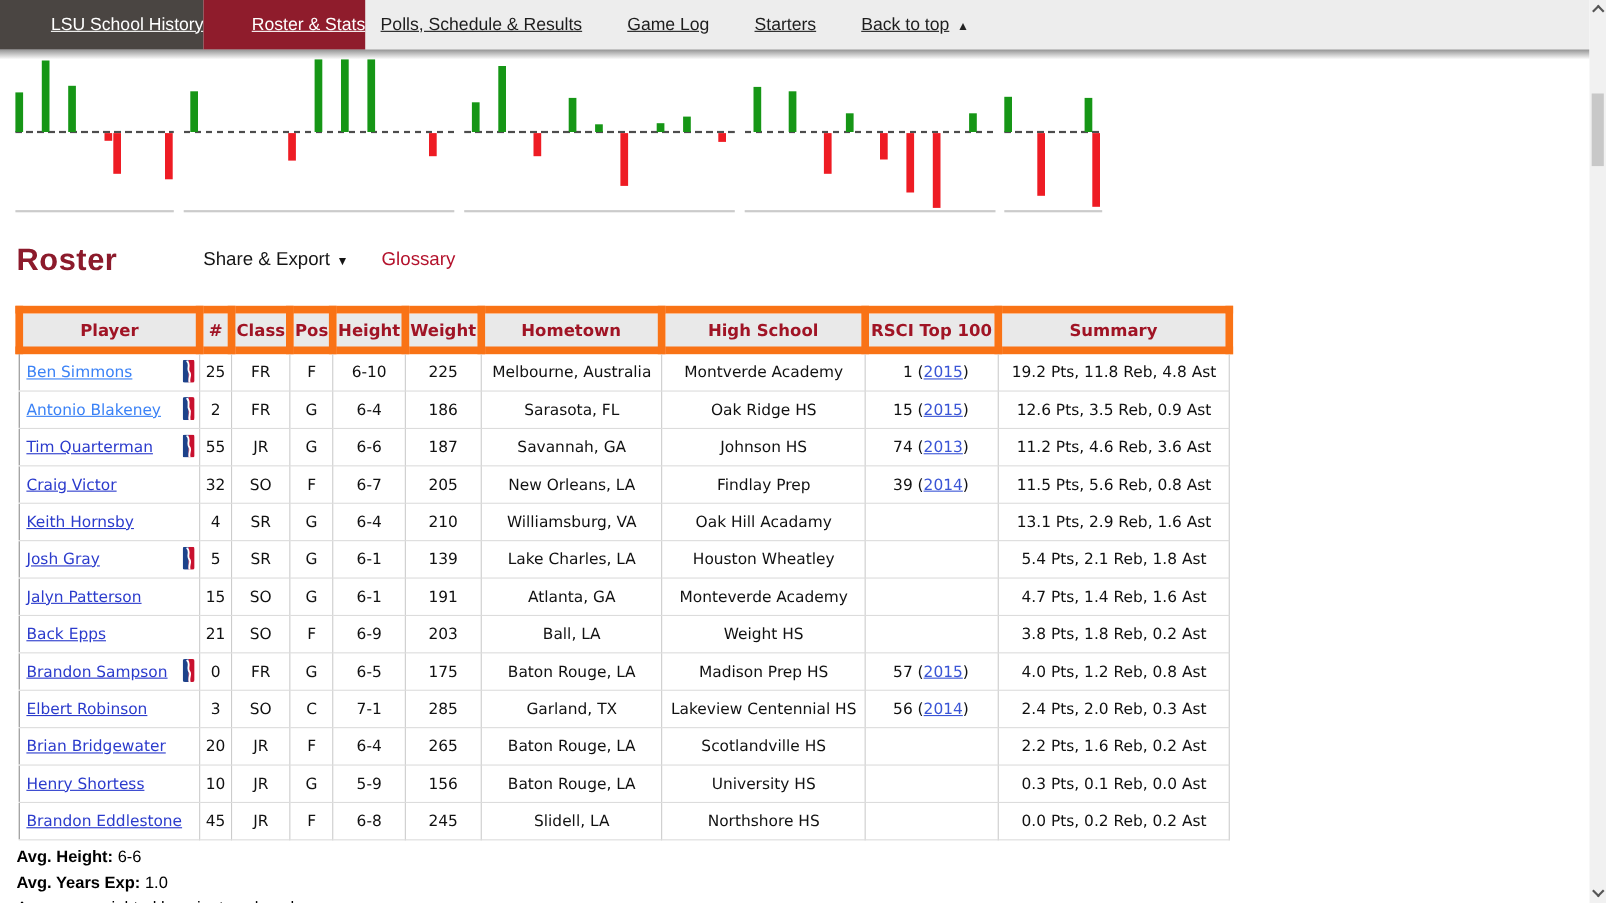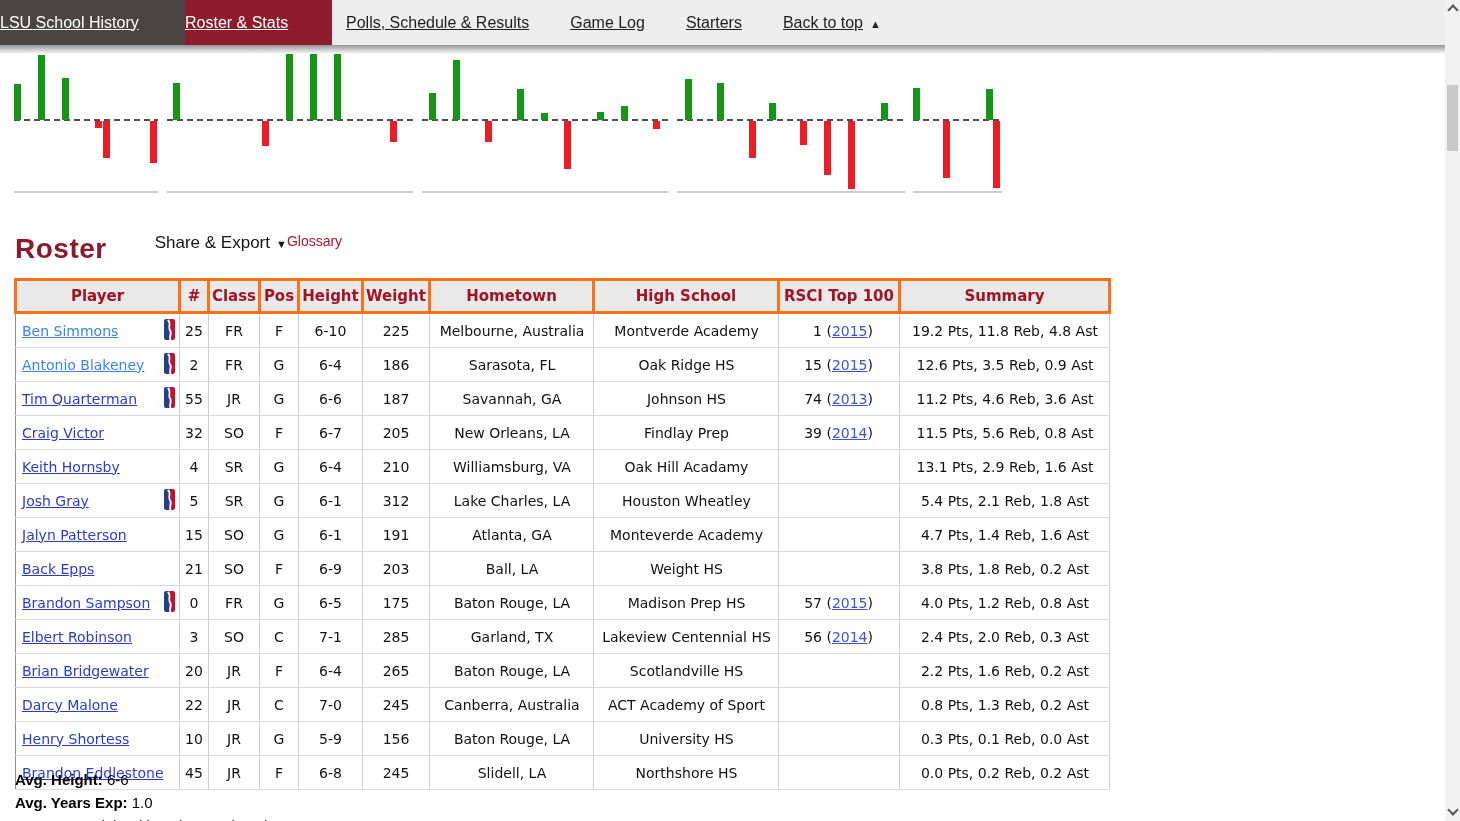--- a/index.html
+++ b/index.html
@@ -2,21 +2,21 @@
 <html><head>
 <meta charset="utf-8">
 <style>
   html,body{margin:0;padding:0;}
   body{width:1460px;height:821px;overflow:hidden;background:#fff;font-family:"DejaVu Sans",sans-serif;}
   .page{position:relative;width:1460px;height:821px;overflow:hidden;}
 
   
   .navbar{position:absolute;left:0;top:0;width:1445px;height:45px;background:#ededed;
           display:flex;align-items:stretch;font-family:"Liberation Sans",sans-serif;font-size:16px;}
-  .tab{display:flex;align-items:center;justify-content:flex-start;white-space:nowrap;}
+  .tab{display:flex;align-items:center;justify-content:flex-end;white-space:nowrap;}
   .tab a{text-decoration:underline;cursor:pointer;}
   .tab-dark{width:185px;background:#4a4542;}
   .tab-dark a{color:#ffffff;}
   .tab-active{width:147px;background:#8f1c2c;}
   .tab-active a{color:#ffffff;}
   .nav-links{display:flex;align-items:center;margin-left:14px;gap:41px;color:#1d1d1d;}
   .nav-links a{color:#1d1d1d;text-decoration:underline;cursor:pointer;white-space:nowrap;}
   .up-arrow{font-size:11px;margin-left:7px;color:#222;text-decoration:none;display:inline-block;}
   .nav-shadow{position:absolute;left:0;top:45px;width:1445px;height:9px;
               background:linear-gradient(rgba(60,60,60,0.55),rgba(255,255,255,0));}
@@ -24,32 +24,32 @@
   
   .chart{position:absolute;left:0;top:0;width:1030px;height:200px;}
   .baseline{position:absolute;top:119px;height:2px;
             background:repeating-linear-gradient(90deg,#4d4d4d 0 6px,transparent 6px 10px);}
   .monthline{position:absolute;top:191px;height:2px;background:#cbcbcb;}
   .bar{position:absolute;width:7px;}
   .bar.win{background:#169616;}
   .bar.loss{background:#ee1c24;}
 
   
-  .heading-row{position:absolute;left:15px;top:233px;display:flex;
+  .heading-row{position:absolute;left:15px;top:220px;display:flex;align-items:center;gap:30px;
                font-family:"Liberation Sans",sans-serif;}
   .page-title{font-size:28px;font-weight:bold;color:#8c1a2b;margin:0;letter-spacing:0.5px;}
   .share-btn{font-size:17px;color:#151515;cursor:pointer;white-space:nowrap;margin-left:48px;}
   .share-btn .caret{font-size:11px;margin-left:6px;}
-  .glossary-link{font-size:14px;color:#b4122c;cursor:pointer;text-decoration:none;}
+  .glossary-link{font-size:17px;color:#b4122c;cursor:pointer;text-decoration:none;}
 
   
   .roster-table{position:absolute;left:14px;top:278px;border-collapse:collapse;table-layout:fixed;
                 background:#fff;border:1px solid #8f8f8f;}
   .roster-table th{height:28px;background:#e9e9e9;color:#a01425;font-weight:bold;font-size:15px;
-                   border:3px solid #f97316;text-align:center;white-space:nowrap;overflow:hidden;}
+                   border:7px solid #f97316;text-align:center;white-space:nowrap;overflow:hidden;}
   .roster-table td{height:31px;font-size:14px;color:#111;border-right:1px solid #cccccc;
                    border-bottom:1px solid #dcdcdc;white-space:nowrap;}
   td.c-player{padding-left:6px;text-align:left;position:relative;}
   td.c-center{text-align:center;}
   td.c-left{text-align:center;padding-left:2px;}
   td.c-rsci{text-align:right;padding-right:26px;}
   a.player-link{color:#2b3bcc;text-decoration:underline;cursor:pointer;}
   a.player-link.visited{color:#3b82f6;}
   a.year-link{color:#3a55d6;text-decoration:underline;cursor:pointer;}
   .nba-badge{position:absolute;right:4px;top:5px;width:11px;height:21px;display:inline-block;
@@ -246,21 +246,21 @@
         <tr>
           <td class="c-player"><a class="player-link">Josh Gray</a><span class="nba-badge"><svg viewBox="0 0 11 21" width="11" height="21">
                 <rect width="5.5" height="21" fill="#1d428a"></rect>
                 <rect x="5.5" width="5.5" height="21" fill="#c8102e"></rect>
                 <path d="M4.2 1.5 C7.5 4.5, 3.5 8.5, 6.2 11.5 C8.2 13.7, 5.2 17, 6.4 20.5" stroke="#ffffff" stroke-width="1.7" fill="none" stroke-linecap="round"></path>
               </svg></span></td>
           <td class="c-center">5</td>
           <td class="c-center">SR</td>
           <td class="c-center">G</td>
           <td class="c-center">6-1</td>
-          <td class="c-center">312</td>
+          <td class="c-center">139</td>
           <td class="c-left">Lake Charles, LA</td>
           <td class="c-left">Houston Wheatley</td>
           <td class="c-rsci"></td>
           <td class="c-left">5.4 Pts, 2.1 Reb, 1.8 Ast</td>
         </tr>
         <tr>
           <td class="c-player"><a class="player-link">Jalyn Patterson</a></td>
           <td class="c-center">15</td>
           <td class="c-center">SO</td>
           <td class="c-center">G</td>
@@ -317,32 +317,20 @@
           <td class="c-center">JR</td>
           <td class="c-center">F</td>
           <td class="c-center">6-4</td>
           <td class="c-center">265</td>
           <td class="c-left">Baton Rouge, LA</td>
           <td class="c-left">Scotlandville HS</td>
           <td class="c-rsci"></td>
           <td class="c-left">2.2 Pts, 1.6 Reb, 0.2 Ast</td>
         </tr>
         <tr>
-          <td class="c-player"><a class="player-link">Darcy Malone</a></td>
-          <td class="c-center">22</td>
-          <td class="c-center">JR</td>
-          <td class="c-center">C</td>
-          <td class="c-center">7-0</td>
-          <td class="c-center">245</td>
-          <td class="c-left">Canberra, Australia</td>
-          <td class="c-left">ACT Academy of Sport</td>
-          <td class="c-rsci"></td>
-          <td class="c-left">0.8 Pts, 1.3 Reb, 0.2 Ast</td>
-        </tr>
-        <tr>
           <td class="c-player"><a class="player-link">Henry Shortess</a></td>
           <td class="c-center">10</td>
           <td class="c-center">JR</td>
           <td class="c-center">G</td>
           <td class="c-center">5-9</td>
           <td class="c-center">156</td>
           <td class="c-left">Baton Rouge, LA</td>
           <td class="c-left">University HS</td>
           <td class="c-rsci"></td>
           <td class="c-left">0.3 Pts, 0.1 Reb, 0.0 Ast</td>

